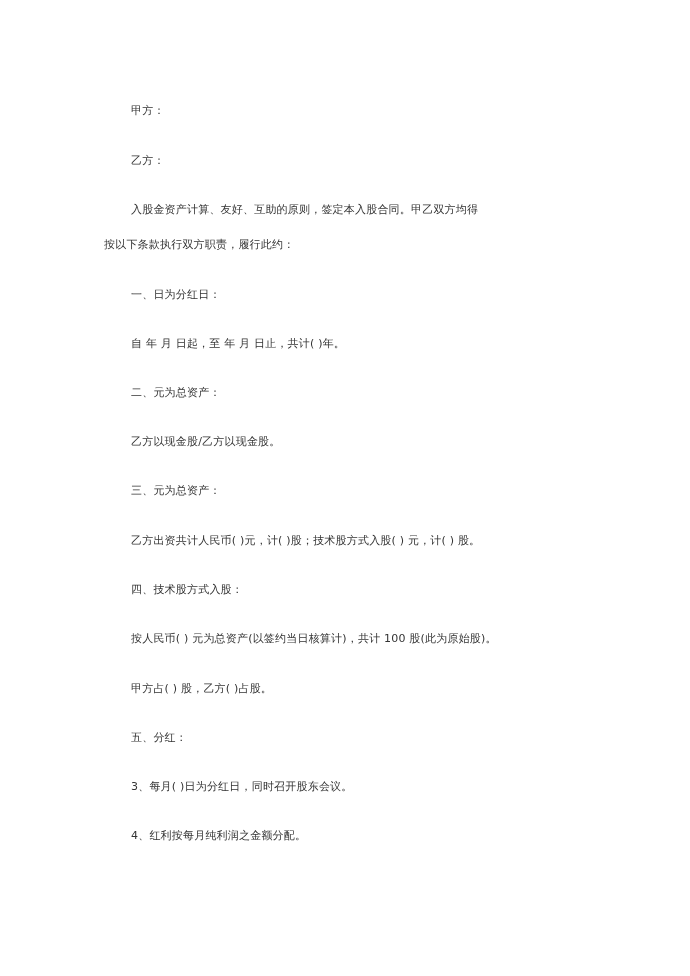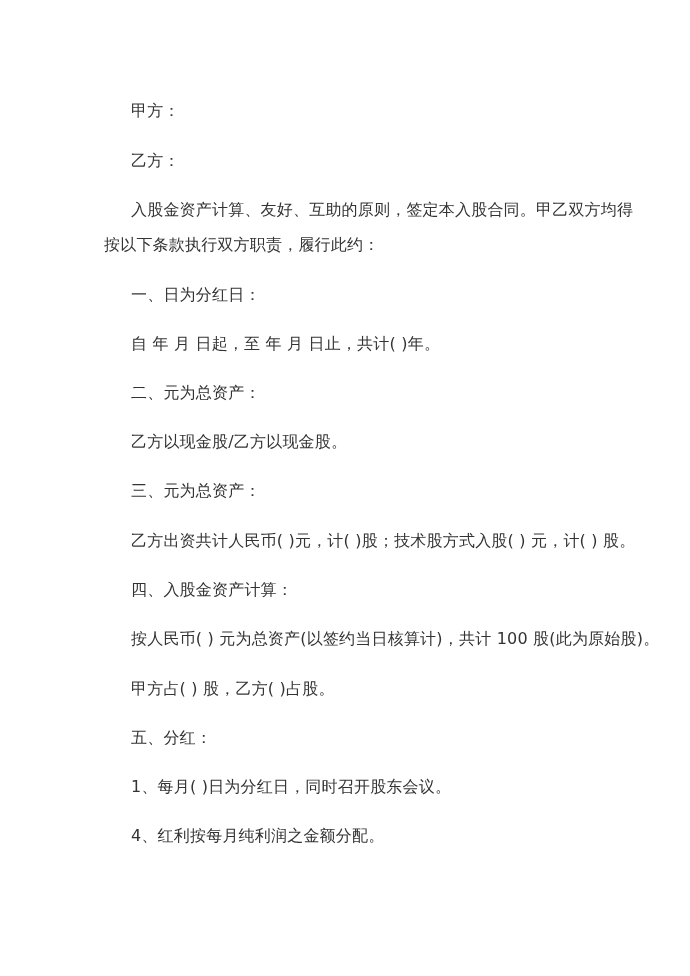--- a/index.html
+++ b/index.html
@@ -18,39 +18,39 @@
     .page {
       position: absolute;
       left: 104px;
       top: 0;
       width: 484px;
     }
     .line {
       position: absolute;
       left: 0;
       white-space: nowrap;
-      font-size: 16px;
+      font-size: 11px;
       line-height: 20px;
       letter-spacing: 0.2px;
     }
     .indent { left: 27px; }
   </style>
 </head>
 <body>
 
 <div class="page">
   <div class="line indent" style="top:101px">甲方：</div>
   <div class="line indent" style="top:151px">乙方：</div>
   <div class="line indent" style="top:200px">入股金资产计算、友好、互助的原则，签定本入股合同。甲乙双方均得</div>
   <div class="line" style="top:235px">按以下条款执行双方职责，履行此约：</div>
   <div class="line indent" style="top:285px">一、日为分红日：</div>
   <div class="line indent" style="top:334px">自 年 月 日起，至 年 月 日止，共计( )年。</div>
   <div class="line indent" style="top:383px">二、元为总资产：</div>
   <div class="line indent" style="top:432px">乙方以现金股/乙方以现金股。</div>
   <div class="line indent" style="top:481px">三、元为总资产：</div>
   <div class="line indent" style="top:531px">乙方出资共计人民币( )元，计( )股；技术股方式入股( ) 元，计( ) 股。</div>
-  <div class="line indent" style="top:580px">四、入股金资产计算：</div>
+  <div class="line indent" style="top:580px">四、技术股方式入股：</div>
   <div class="line indent" style="top:629px">按人民币( ) 元为总资产(以签约当日核算计)，共计 100 股(此为原始股)。</div>
   <div class="line indent" style="top:679px">甲方占( ) 股，乙方( )占股。</div>
   <div class="line indent" style="top:728px">五、分红：</div>
-  <div class="line indent" style="top:777px">1、每月( )日为分红日，同时召开股东会议。</div>
+  <div class="line indent" style="top:777px">3、每月( )日为分红日，同时召开股东会议。</div>
   <div class="line indent" style="top:826px">4、红利按每月纯利润之金额分配。</div>
 </div>
 
 </body></html>

